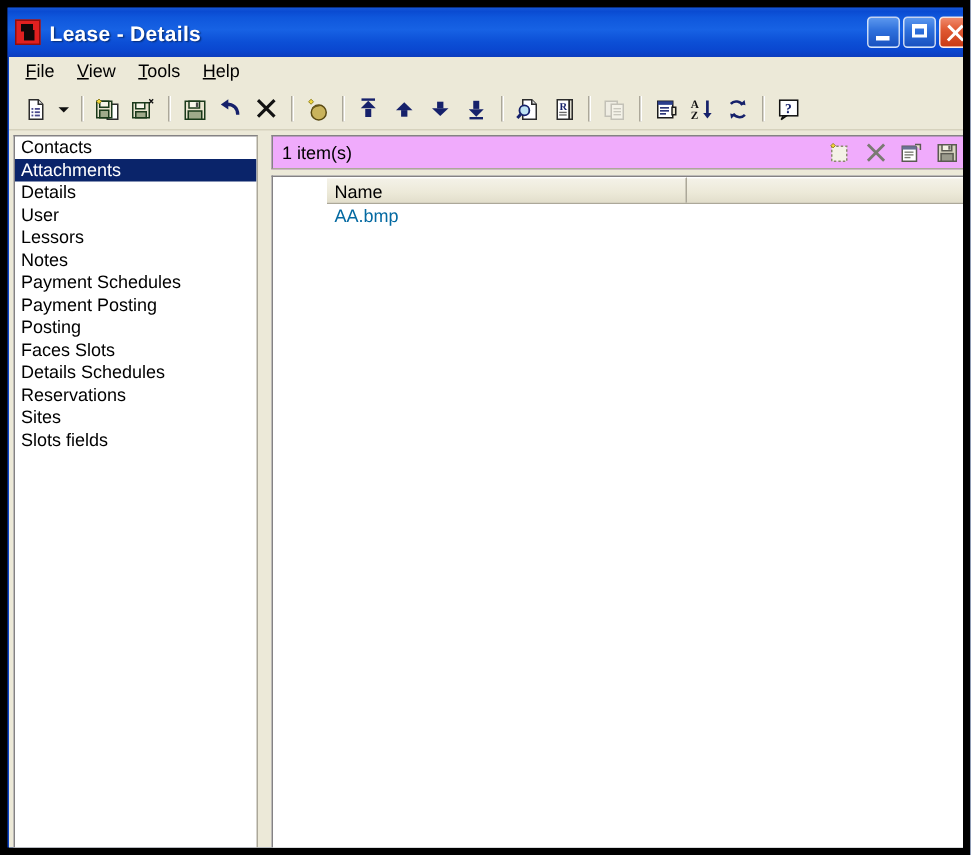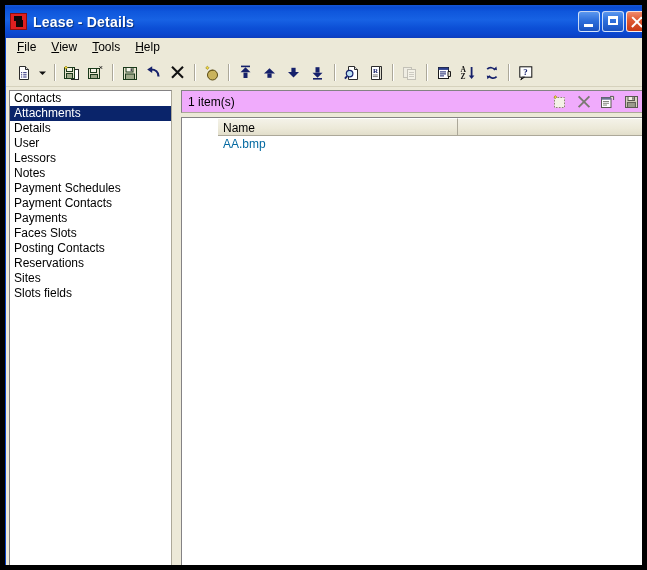--- a/index.html
+++ b/index.html
@@ -526,24 +526,24 @@
 
     <div id="sidebar-frame">
       <ul id="sidebar-list">
         <li class="side-item">Contacts</li>
         <li class="side-item selected">Attachments</li>
         <li class="side-item">Details</li>
         <li class="side-item">User</li>
         <li class="side-item">Lessors</li>
         <li class="side-item">Notes</li>
         <li class="side-item">Payment Schedules</li>
-        <li class="side-item">Payment Contacts</li>
-        <li class="side-item">Payments</li>
+        <li class="side-item">Payment Posting</li>
+        <li class="side-item">Posting</li>
         <li class="side-item">Faces Slots</li>
-        <li class="side-item">Posting Contacts</li>
+        <li class="side-item">Details Schedules</li>
         <li class="side-item">Reservations</li>
         <li class="side-item">Sites</li>
         <li class="side-item">Slots fields</li>
       </ul>
     </div>
 
     <div id="splitter"></div>
 
     <div id="right-panel">
 

